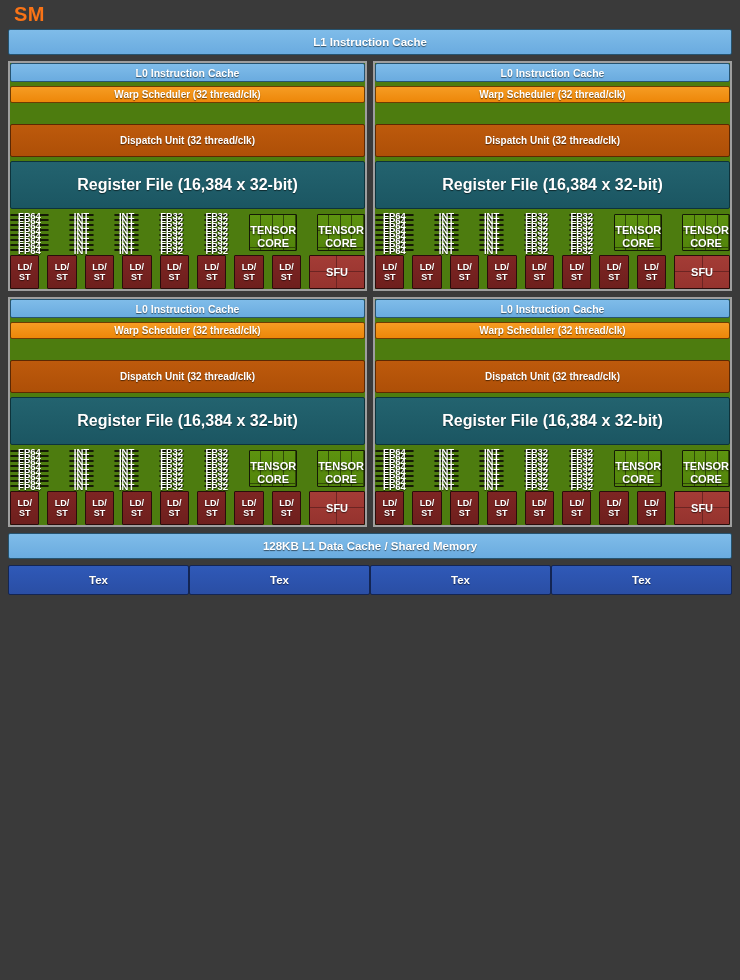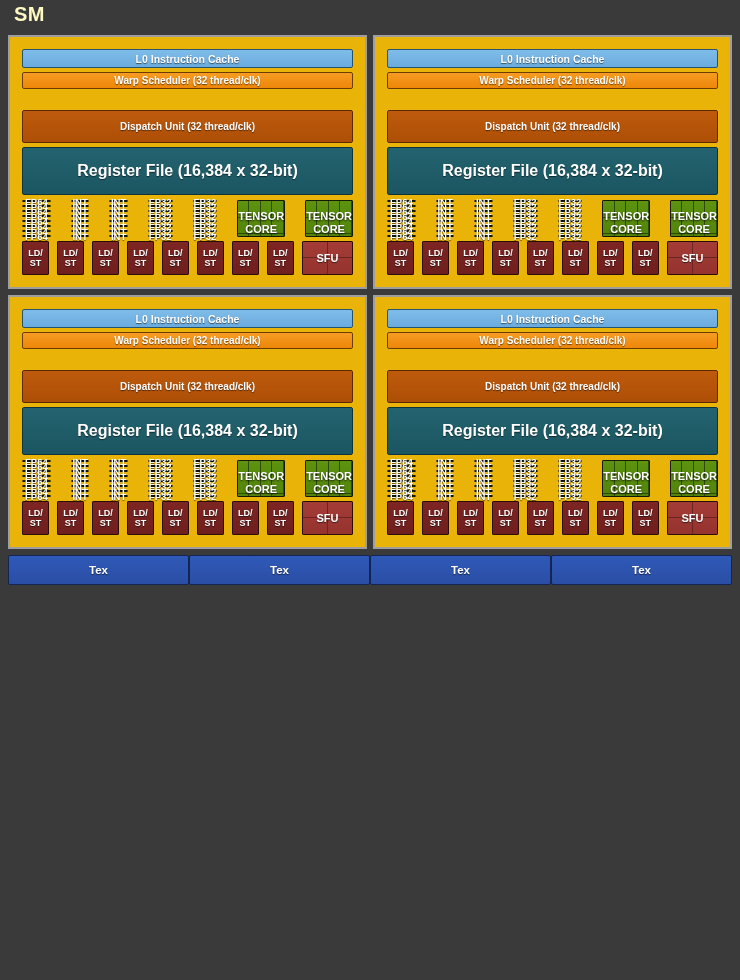--- a/index.html
+++ b/index.html
@@ -7,21 +7,21 @@
     width:740px;height:980px;
     background:#3a3a3a;
     font-family:"Liberation Sans","DejaVu Sans",sans-serif;
     -webkit-font-smoothing:antialiased;
     overflow:hidden;
   }
 
   .sm-root{position:relative;width:740px;height:980px;box-sizing:border-box;padding:0 8px 8px 8px;}
 
   .sm-title{
-    color:#fef9c3;font-size:20px;font-weight:bold;
+    color:#f97316;font-size:20px;font-weight:bold;
     padding:3px 0 4px 6px;letter-spacing:.3px;line-height:22px;
   }
 
   
   .bar{
     box-sizing:border-box;
     display:flex;align-items:center;justify-content:center;
     color:#ffffff;font-weight:bold;
     text-shadow:0 1px 1px rgba(0,0,0,.55);
     border:1px solid #1b1b1b;
@@ -38,22 +38,22 @@
     margin-top:6px;
     display:grid;
     grid-template-columns:1fr 1fr;
     grid-template-rows:1fr 1fr;
     gap:6px;
   }
 
   .quad{
     box-sizing:border-box;
     border:2px solid #9e9e9e;
-    background:#eab308;
-    padding:12px;
+    background:#4d7c0f;
+    padding:0;
     display:flex;flex-direction:column;
   }
 
   .l0-icache{
     height:19px;font-size:10.5px;
     background:linear-gradient(#7fbce9,#6aabdf);
     border-color:#26536f;
   }
   .warp-sched{
     height:17px;font-size:10px;margin-top:4px;
@@ -156,20 +156,21 @@
     height:100%;
   }
 </style>
 </head>
 <body>
 
 <div class="sm-root">
 
   <div class="sm-title">SM</div>
 
+  <div class="bar l1-icache">L1 Instruction Cache</div>
 
   <div class="quad-grid" id="quadGrid">
       <div class="quad">
         <div class="bar l0-icache">L0 Instruction Cache</div>
         <div class="bar warp-sched">Warp Scheduler (32 thread/clk)</div>
         <div class="bar dispatch">Dispatch Unit (32 thread/clk)</div>
         <div class="bar regfile">Register File (16,384 x 32-bit)</div>
         <div class="cores">
           <div class="col">
             <div class="cell fp64">FP64</div>
@@ -524,20 +525,21 @@
             <div style="text-align: center;"><span>LD/</span><br><span>ST</span></div>
           </div>
           <div class="ldst">
             <div style="text-align: center;"><span>LD/</span><br><span>ST</span></div>
           </div>
           <div class="sfu">SFU</div>
         </div>
       </div>
     </div>
 
+  <div class="bar l1-dcache">128KB L1 Data Cache / Shared Memory</div>
 
   <div class="tex-row" id="texRow">
       <div class="bar tex">Tex</div>
       <div class="bar tex">Tex</div>
       <div class="bar tex">Tex</div>
       <div class="bar tex">Tex</div>
     </div>
 
 </div>
 

